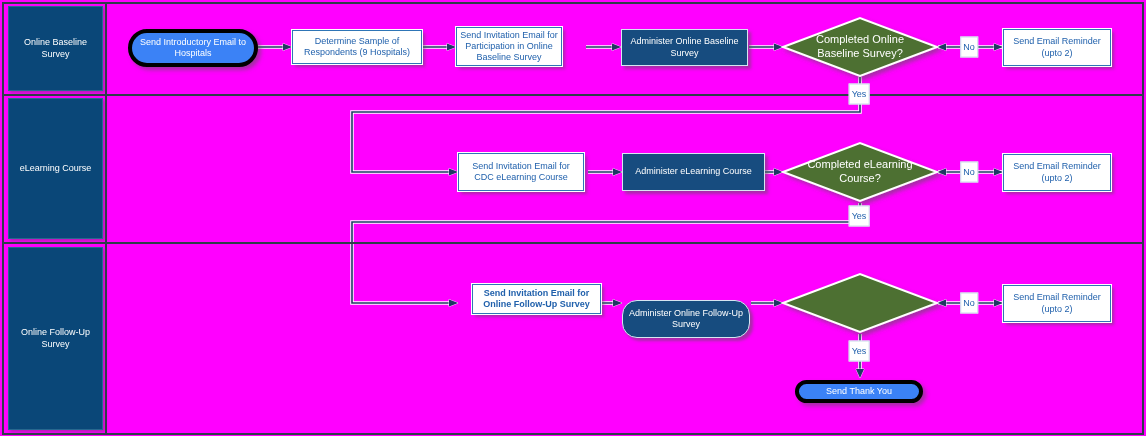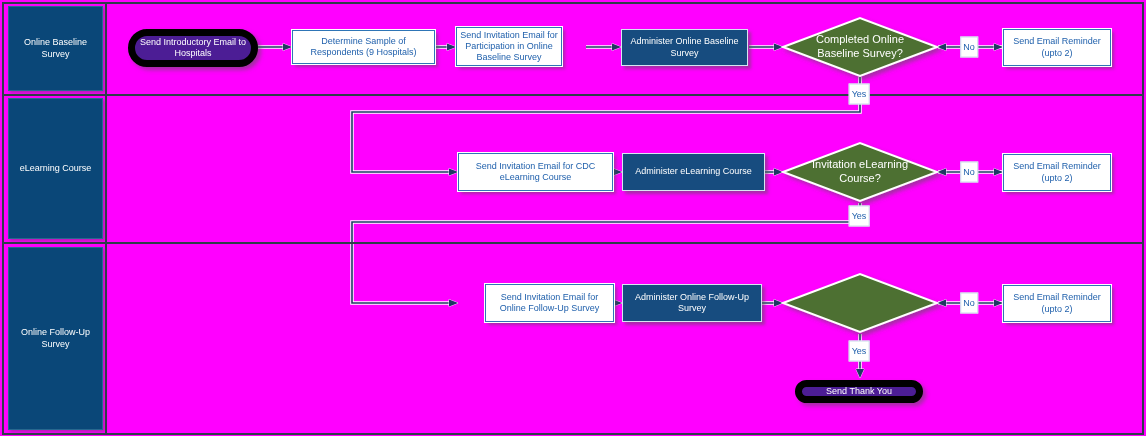--- a/index.html
+++ b/index.html
@@ -21,21 +21,21 @@
   }
   .proc-white{
     background:#fff;border:1px solid #2E75B6;outline:1px solid #fff;
     color:#2161AC;box-shadow:3px 3px 3px rgba(85,85,85,.5);
   }
   .proc-blue{
     background:#174C7F;border:1px solid #D7E5F2;color:#fff;
     box-shadow:3px 3px 3px rgba(85,85,85,.5);
   }
   .terminator{
-    background:#4c1d95;border:7px solid #000000;border-radius:19px;color:#fff;
+    background:#3b82f6;border:4px solid #000000;border-radius:19px;color:#fff;
     box-shadow:3px 3px 4px rgba(85,85,85,.55);
   }
   .diamond-text{
     position:absolute;color:#fff;font-size:11px;line-height:1.25;
     text-align:center;transform:translate(-50%,-50%);width:130px;
   }
   .chip{
     position:absolute;background:#fff;color:#2161AC;font-size:9px;
     line-height:11px;padding:4px 2px;border:1px solid #C9D9EA;
     transform:translate(-50%,-50%);white-space:nowrap;
@@ -123,33 +123,33 @@
     <span>Online Baseline Survey</span>
   </div>
   <div class="lane-header" style="top:98px;height:141px;">
     <span>eLearning Course</span>
   </div>
   <div class="lane-header" style="top:247px;height:183px;">
     <span>Online Follow-Up Survey</span>
   </div>
 
   <div class="node terminator" style="left:128px;top:29px;width:130px;height:38px;">Send Introductory Email to Hospitals</div>
-  <div class="node proc-white" style="left:292px;top:30px;width:143px;height:34px;">Determine Sample of Respondents (9 Hospitals)</div>
+  <div class="node proc-white" style="left:292px;top:30px;width:130px;height:34px;">Determine Sample of Respondents (9 Hospitals)</div>
   <div class="node proc-white" style="left:456px;top:27px;width:106px;height:39px;">Send Invitation Email for Participation in Online Baseline Survey</div>
   <div class="node proc-blue" style="left:621px;top:29px;width:127px;height:37px;">Administer Online Baseline Survey</div>
   <div class="diamond-text" style="left:860px;top:47px;">Completed Online Baseline Survey?</div>
   <div class="node proc-white" style="left:1003px;top:29px;width:108px;height:37px;">Send Email Reminder (upto 2)</div>
 
-  <div class="node proc-white" style="left:458px;top:153px;width:155px;height:38px;">Send Invitation Email for CDC eLearning Course</div>
+  <div class="node proc-white" style="left:458px;top:153px;width:126px;height:38px;">Send Invitation Email for CDC eLearning Course</div>
   <div class="node proc-blue" style="left:622px;top:153px;width:143px;height:38px;">Administer eLearning Course</div>
-  <div class="diamond-text" style="left:860px;top:172px;">Invitation eLearning Course?</div>
+  <div class="diamond-text" style="left:860px;top:172px;">Completed eLearning Course?</div>
   <div class="node proc-white" style="left:1003px;top:154px;width:108px;height:37px;">Send Email Reminder (upto 2)</div>
 
-  <div class="node proc-white" style="left:485px;top:284px;width:129px;height:38px;">Send Invitation Email for Online Follow-Up Survey</div>
-  <div class="node proc-blue" style="left:622px;top:284px;width:140px;height:38px;">Administer Online Follow-Up Survey</div>
+  <div class="node proc-white" style="left:472px;top:284px;width:129px;height:30px;font-weight:bold;">Send Invitation Email for Online Follow-Up Survey</div>
+  <div class="node proc-blue" style="left:622px;top:300px;width:128px;height:38px;border-radius:15px;">Administer Online Follow-Up Survey</div>
   <div class="node proc-white" style="left:1003px;top:285px;width:108px;height:37px;">Send Email Reminder (upto 2)</div>
   <div class="node terminator" style="left:795px;top:380px;width:128px;height:23px;">Send Thank You</div>
 
   <div class="chip" style="left:859px;top:94px;">Yes</div>
   <div class="chip" style="left:969px;top:47px;">No</div>
   <div class="chip" style="left:859px;top:216px;">Yes</div>
   <div class="chip" style="left:969px;top:172px;">No</div>
   <div class="chip" style="left:859px;top:351px;">Yes</div>
   <div class="chip" style="left:969px;top:303px;">No</div>
 

